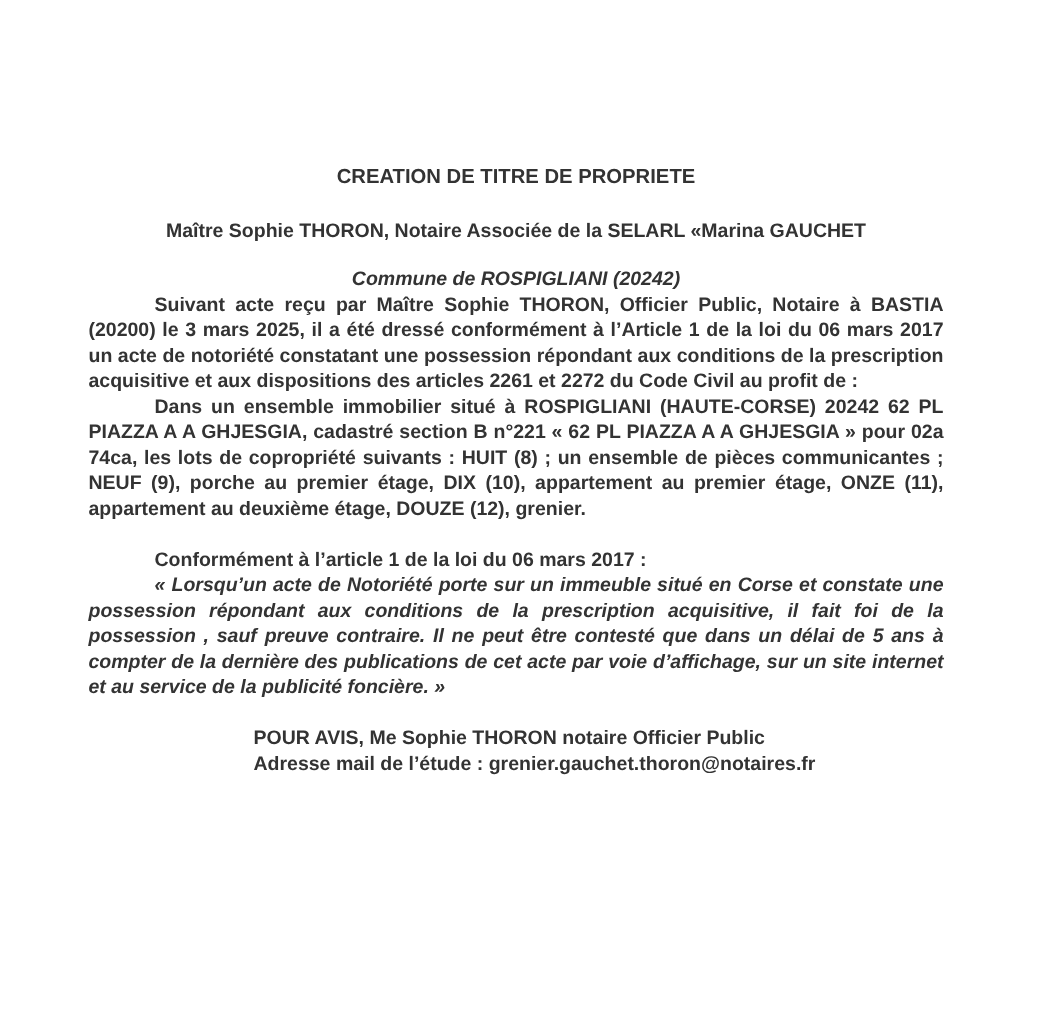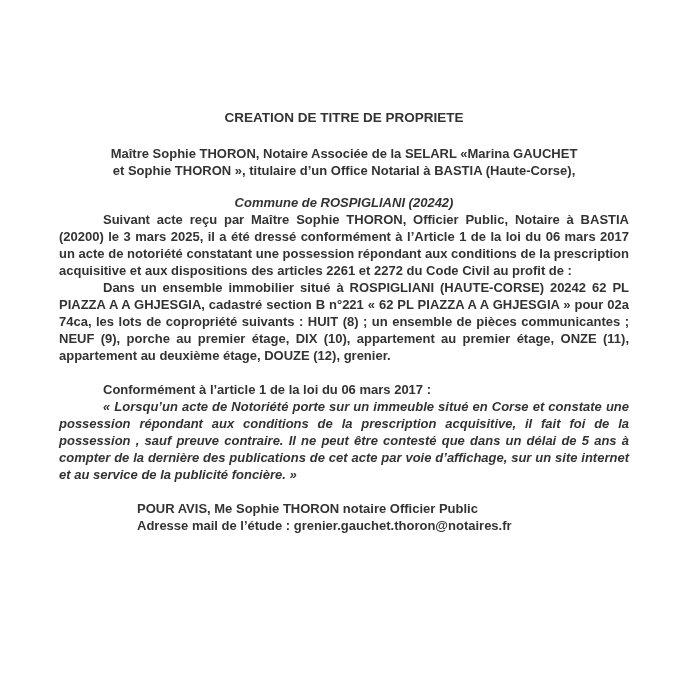--- a/index.html
+++ b/index.html
@@ -45,37 +45,36 @@
     font-weight: bold;
   }
   p.gap-before {
     margin-top: 17px;
   }
   p.italic-par {
     font-style: italic;
   }
   .signoff {
     margin-top: 17px;
-    margin-left: 78px;
+    margin-left: 110px;
     font-weight: bold;
   }
   .signoff div {
     margin: 0;
   }
 </style>
 </head>
 <body>
 
 <div class="doc">
 
   <div class="centered-bold doc-title">CREATION DE TITRE DE PROPRIETE</div>
 
   <div class="centered-bold">
     <div>Maître Sophie THORON, Notaire Associée de la SELARL «Marina GAUCHET</div>
-    <div>et Sophie THORON », titulaire d’un Office Notarial à BASTIA (Haute-Corse),</div>
   </div>
 
   <div class="centered-bold commune-heading">Commune de ROSPIGLIANI (20242)</div>
 
   <p class="body-par">Suivant acte reçu par Maître Sophie THORON, Officier Public, Notaire à BASTIA (20200) le 3 mars 2025, il a été dressé conformément à l’Article 1 de la loi du 06 mars 2017 un acte de notoriété constatant une possession répondant aux conditions de la prescription acquisitive et aux dispositions des articles 2261 et 2272 du Code Civil au profit de :</p>
 
 
   <p class="body-par">Dans un ensemble immobilier situé à ROSPIGLIANI (HAUTE-CORSE) 20242 62 PL PIAZZA A A GHJESGIA, cadastré section B n°221 « 62 PL PIAZZA A A GHJESGIA » pour 02a 74ca, les lots de copropriété suivants : HUIT (8) ; un ensemble de pièces communicantes ; NEUF (9), porche au premier étage, DIX (10), appartement au premier étage, ONZE (11), appartement au deuxième étage, DOUZE (12), grenier.</p>
 
   <p class="body-par gap-before">Conformément à l’article 1 de la loi du 06 mars 2017 :</p>

